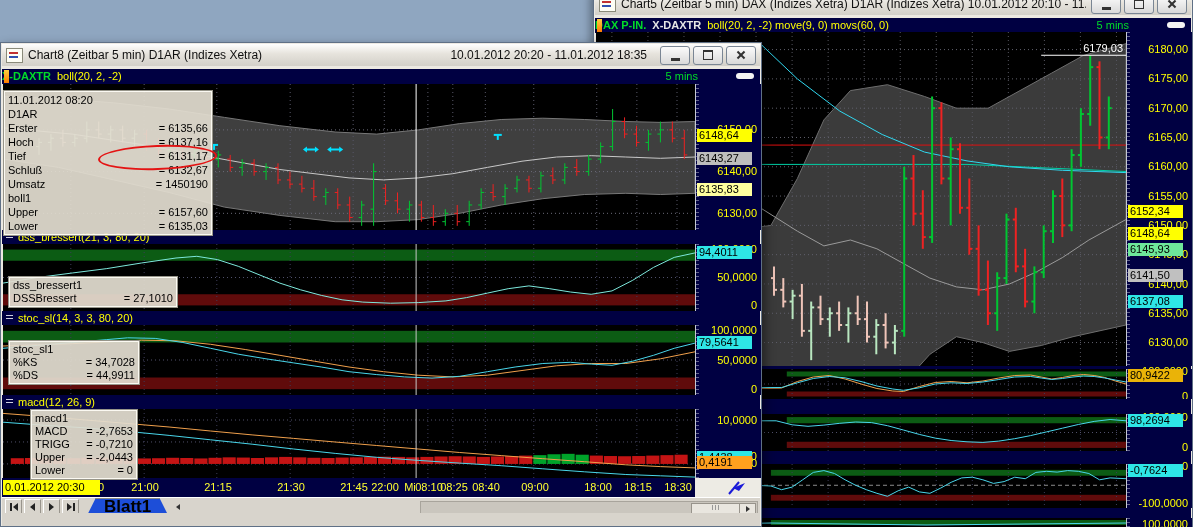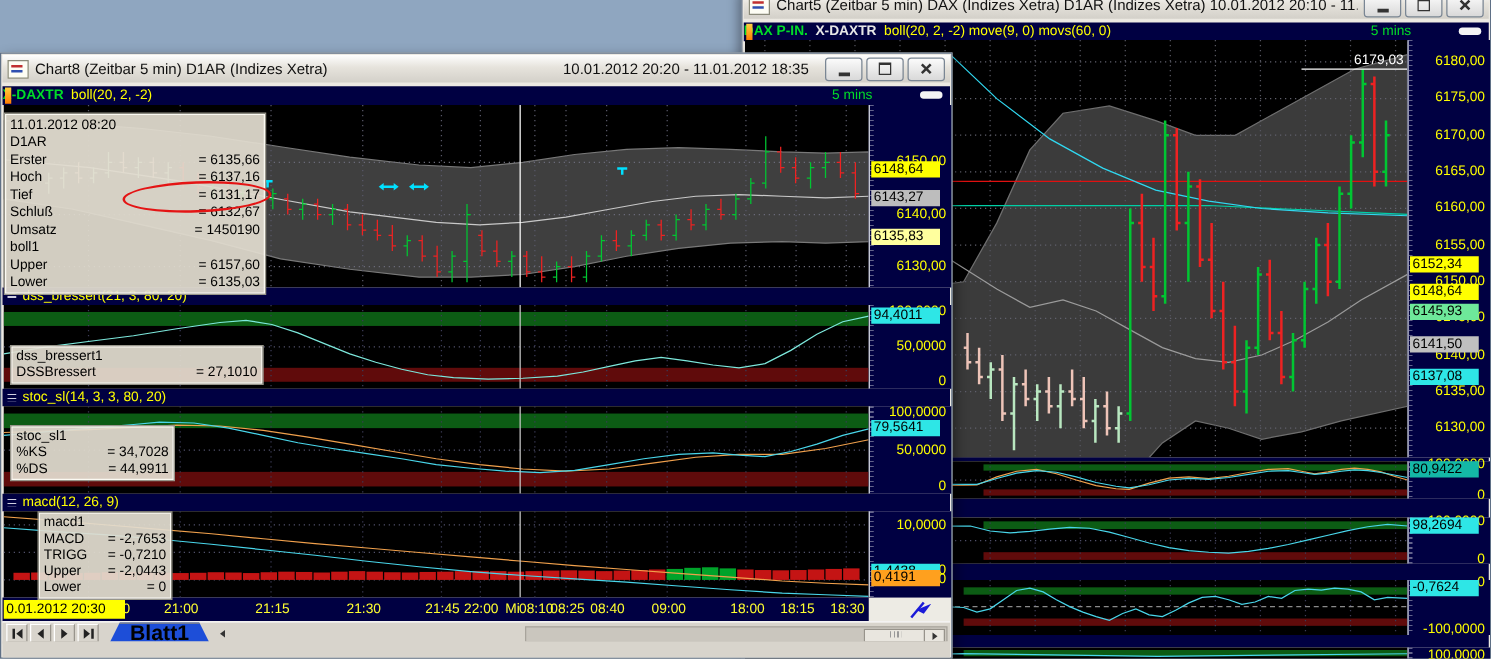--- a/index.html
+++ b/index.html
@@ -296,21 +296,21 @@
           <line x1="484.42" x2="484.42" y1="0" y2="30" stroke="#3c3c58" stroke-dasharray="1,3"></line>
           <line x1="520.46" x2="520.46" y1="0" y2="30" stroke="#3c3c58" stroke-dasharray="1,3"></line>
           <line x1="0" x2="530" y1="15" y2="15" stroke="#50506a" stroke-dasharray="1,3"></line>
           <polyline points="0.0,19.3 53.0,19.3 106.0,19.3 159.0,19.3 185.5,19.0 201.4,12.5 217.3,8.0 233.2,6.5 249.1,10.0 265.0,15.0 280.9,19.5 296.8,22.0 307.4,22.5 323.3,17.5 339.2,13.5 355.1,12.5 371.0,13.8 386.9,12.0 402.8,9.0 418.7,6.5 434.6,6.0 445.2,8.0 455.8,10.0 466.4,8.5 477.0,6.5 487.6,5.5 498.2,6.5 508.8,8.5 519.4,12.0 530.0,15.0" fill="none" stroke="#f0a04c" stroke-width="1"></polyline>
           <polyline points="0.0,18.5 53.0,18.5 106.0,18.5 159.0,18.5 185.5,18.5 201.4,13.8 217.3,9.5 233.2,7.5 249.1,8.8 265.0,12.5 280.9,17.0 296.8,20.0 307.4,21.3 323.3,18.8 339.2,15.0 355.1,13.8 371.0,14.5 386.9,13.0 402.8,10.5 418.7,8.0 434.6,7.5 445.2,9.0 455.8,10.5 466.4,9.5 477.0,8.0 487.6,7.0 498.2,7.5 508.8,9.0 519.4,11.0 530.0,13.0" fill="none" stroke="#49d6ea" stroke-width="1"></polyline>
         </svg>
       </div>
     <div class="pscale" id="rp0s" style="left:532px;top:377px;width:66px;height:30px;">
         <div class="tick" style="top: -4px;">100,0000</div>
         <div class="tick" style="top: 21px;">0</div>
-        <div class="tag" style="background: #14b8a6; top: 0px;">80,9422</div>
+        <div class="tag" style="background: #eab308; top: 0px;">80,9422</div>
       </div>
     <div class="sep" style="top:407px;height:15px;"></div>
     <div class="plot" id="rp1" style="left:2px;top:422px;width:530px;height:37px;">
         <svg width="530" height="37">
           <rect x="190.8" y="3.083333333333333" width="339.2" height="6.166666666666667" fill="#0c5c14"></rect>
           <rect x="190.8" y="27.75" width="339.2" height="6.166666666666664" fill="#600b0b"></rect>
           <line x1="15.9" x2="15.9" y1="0" y2="37" stroke="#3c3c58" stroke-dasharray="1,3"></line>
           <line x1="51.94" x2="51.94" y1="0" y2="37" stroke="#3c3c58" stroke-dasharray="1,3"></line>
           <line x1="87.98" x2="87.98" y1="0" y2="37" stroke="#3c3c58" stroke-dasharray="1,3"></line>
           <line x1="124.02" x2="124.02" y1="0" y2="37" stroke="#3c3c58" stroke-dasharray="1,3"></line>
@@ -659,21 +659,21 @@
           <line x1="449.8" x2="449.8" y1="0" y2="67" stroke="#3c3c58" stroke-dasharray="1,3"></line>
           <line x1="482.324" x2="482.324" y1="0" y2="67" stroke="#3c3c58" stroke-dasharray="1,3"></line>
           <line x1="530.764" x2="530.764" y1="0" y2="67" stroke="#3c3c58" stroke-dasharray="1,3"></line>
           <line x1="593.736" x2="593.736" y1="0" y2="67" stroke="#3c3c58" stroke-dasharray="1,3"></line>
           <line x1="633.872" x2="633.872" y1="0" y2="67" stroke="#3c3c58" stroke-dasharray="1,3"></line>
           <line x1="674.008" x2="674.008" y1="0" y2="67" stroke="#3c3c58" stroke-dasharray="1,3"></line>
           <line x1="0" x2="692" y1="33.5" y2="33.5" stroke="#50506a" stroke-dasharray="1,3"></line>
           <polyline points="0.0,39.1 34.6,33.5 69.2,29.0 103.8,24.6 138.4,19.0 173.0,14.0 193.8,12.3 214.5,15.6 235.3,22.3 256.0,30.7 276.8,39.1 297.6,45.8 318.3,51.4 339.1,55.8 359.8,58.1 387.5,59.2 415.2,58.6 442.9,56.9 463.6,53.6 484.4,49.1 505.2,44.7 525.9,41.9 546.7,44.7 567.4,48.0 588.2,50.3 609.0,46.9 629.7,36.3 650.5,23.4 671.2,13.4 692.0,8.9" fill="none" stroke="#7de8dc" stroke-width="1"></polyline>
           <line x1="413.124" x2="413.124" y1="0" y2="67" stroke="#c8c8c8"></line>
         </svg>
-      <div class="infobox pbox" id="lp0box" style="left: 6px; top: 33px; width: 201px;">
+      <div class="infobox pbox" id="lp0box" style="left: 6px; top: 33px; width: 168px;">
           <div class="irow">dss_bressert1</div>
           <div class="irow">
             <span>DSSBressert</span>
             <span>= 27,1010</span>
           </div>
         </div>
     </div>
     <div class="pscale" id="lp0s" style="left:694px;top:201px;width:66px;height:67px;">
         <div class="tick" style="top: -0.9px;">100,0000</div>
         <div class="tick" style="top: 27px;">50,0000</div>

